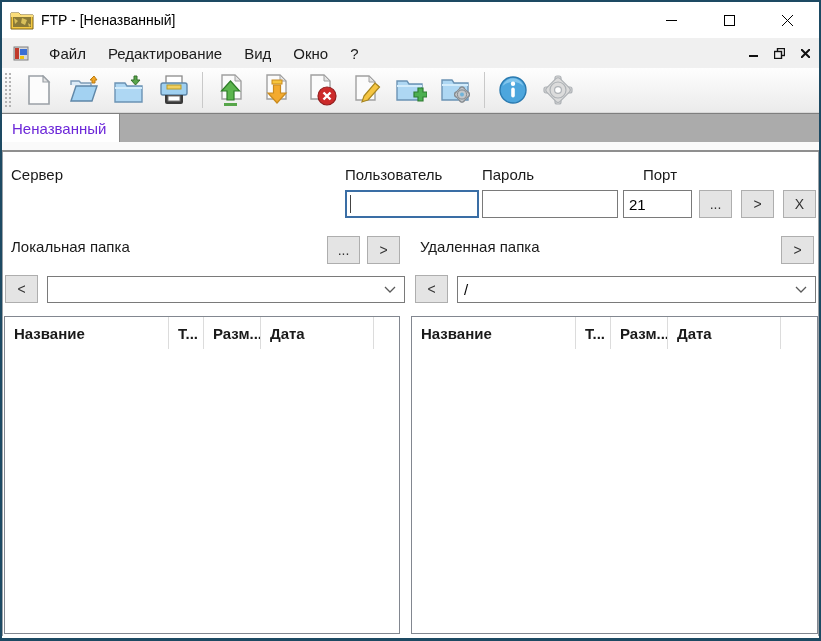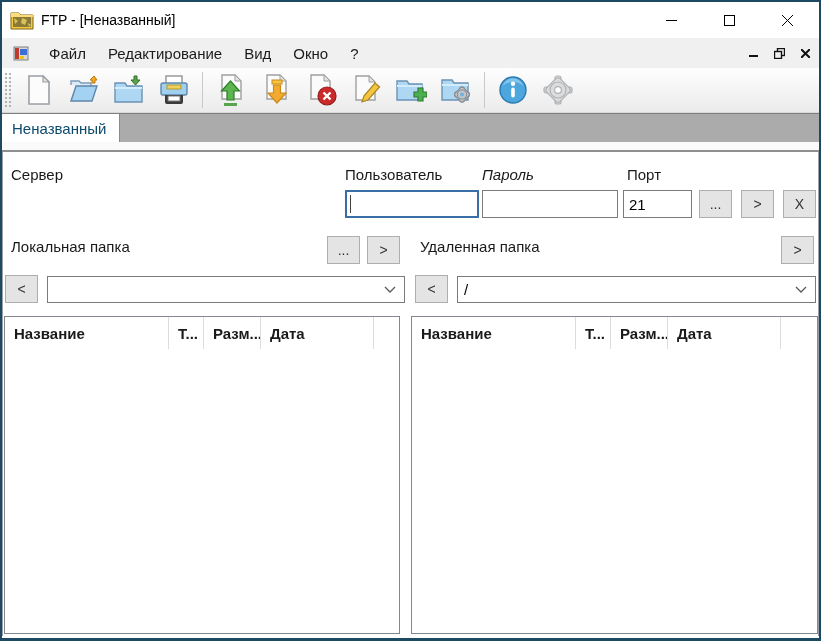--- a/index.html
+++ b/index.html
@@ -27,21 +27,21 @@
   
   .toolbar { height:45px; background:linear-gradient(#fefefe,#ebebeb); border-bottom:1px solid #d8d8d8;
     display:flex; align-items:center; }
   .grip { margin-left:3px; width:6px; height:34px; border-left:2px dotted #b3b3b3; border-right:2px dotted #b3b3b3; }
   .tool-btn { width:34px; height:38px; margin-left:11px; display:flex; align-items:center; justify-content:center; border-radius:3px; }
   .tool-sep { width:1px; height:36px; background:#c9c9c9; margin-left:11px; }
 
   
   .tabstrip { height:29px; background:#ababab; border-top:1px solid #7f7f7f; display:flex; }
   .tab-active { width:118px; background:#fff; border-right:1px solid #8a8a8a; display:flex; align-items:center;
-    padding-left:10px; font-size:15px; color:#0c4a6e; }
+    padding-left:10px; font-size:15px; color:#6d28d9; }
   .tab-gap { height:10px; background:#fafafa; border-bottom:2px solid #8f8f8f; }
 
   
   .form-area { position:relative; height:484px; background:#fff;
     border-left:1px solid #9aa0a6; border-right:1px solid #9aa0a6; }
   .f-label { position:absolute; font-size:15px; color:#1a1a1a; white-space:nowrap; }
   .win-input { position:absolute; height:28px; border:1px solid #7a7a7a; background:#fff;
     font-family:"Liberation Sans", sans-serif; font-size:15px; color:#000; padding:0 5px; outline:none; }
   .win-input.focused { border:2px solid #3a6ea5; }
   .caret { position:absolute; width:1px; height:18px; background:#444; }
@@ -238,22 +238,22 @@
     <div class="tab-active">
       <span>Неназванный</span>
     </div>
   </div>
   <div class="tab-gap"></div>
 
   <div class="form-area">
 
     <span class="f-label" style="left:8px; top:14px;">Сервер</span>
     <span class="f-label" style="left:342px; top:14px;">Пользователь</span>
-    <span class="f-label" style="left:479px; top:14px;font-style:italic;">Пароль</span>
-    <span class="f-label" style="left:624px; top:14px;">Порт</span>
+    <span class="f-label" style="left:479px; top:14px;">Пароль</span>
+    <span class="f-label" style="left:640px; top:14px;">Порт</span>
 
     <input class="win-input focused" style="left: 342px; top: 38px; width: 134px;" value="">
     <div class="caret" style="left:347px; top:43px;"></div>
     <input class="win-input" style="left: 479px; top: 38px; width: 136px;" type="password" value="">
     <input class="win-input" style="left: 620px; top: 38px; width: 69px;" value="21">
 
     <div class="win-btn" style="left:696px; top:38px;">...</div>
     <div class="win-btn" style="left:738px; top:38px;">&gt;</div>
     <div class="win-btn" style="left:780px; top:38px;">X</div>
 

